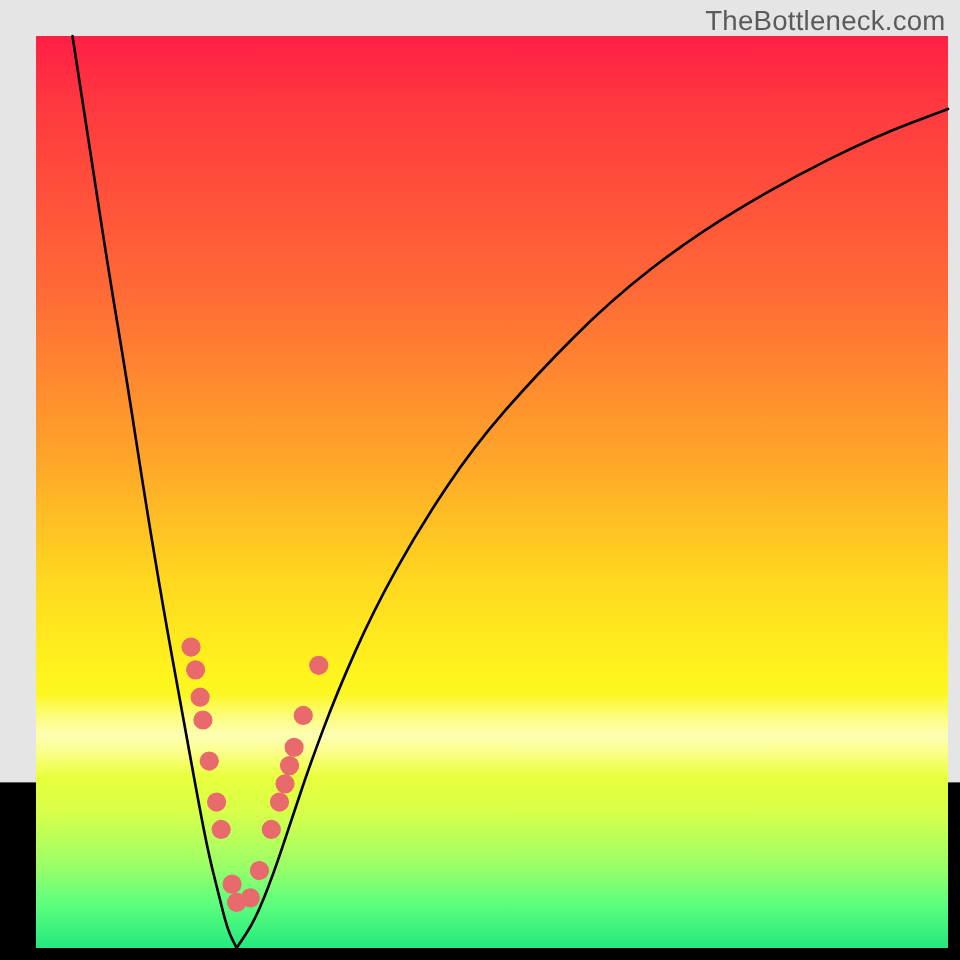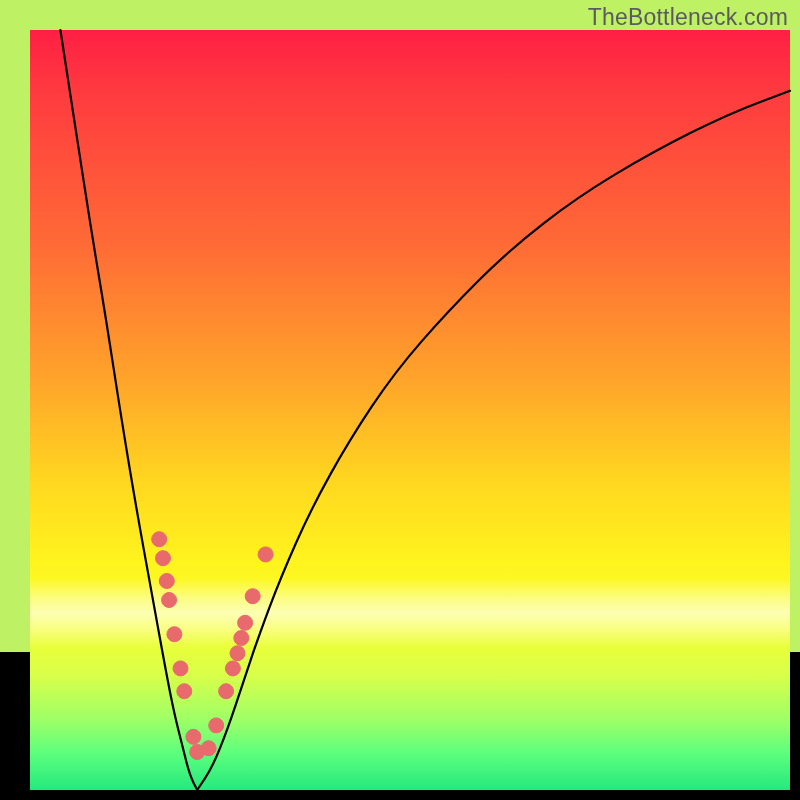--- a/index.html
+++ b/index.html
@@ -8,21 +8,21 @@
     width: 800px;
     height: 800px;
     background: #000;
     overflow: hidden;
     font-family: Arial, Helvetica, sans-serif;
   }
   .frame {
     position: absolute;
     left: 0; top: 0;
     width: 800px; height: 652px;
-    background: #bef264;
+    background: #e5e5e5;
   }
   .plot-area {
     position: absolute;
     left: 30px;
     top: 30px;
     width: 760px;
     height: 760px;
     
     background: linear-gradient(to bottom,
       #ff1f44 0%,

